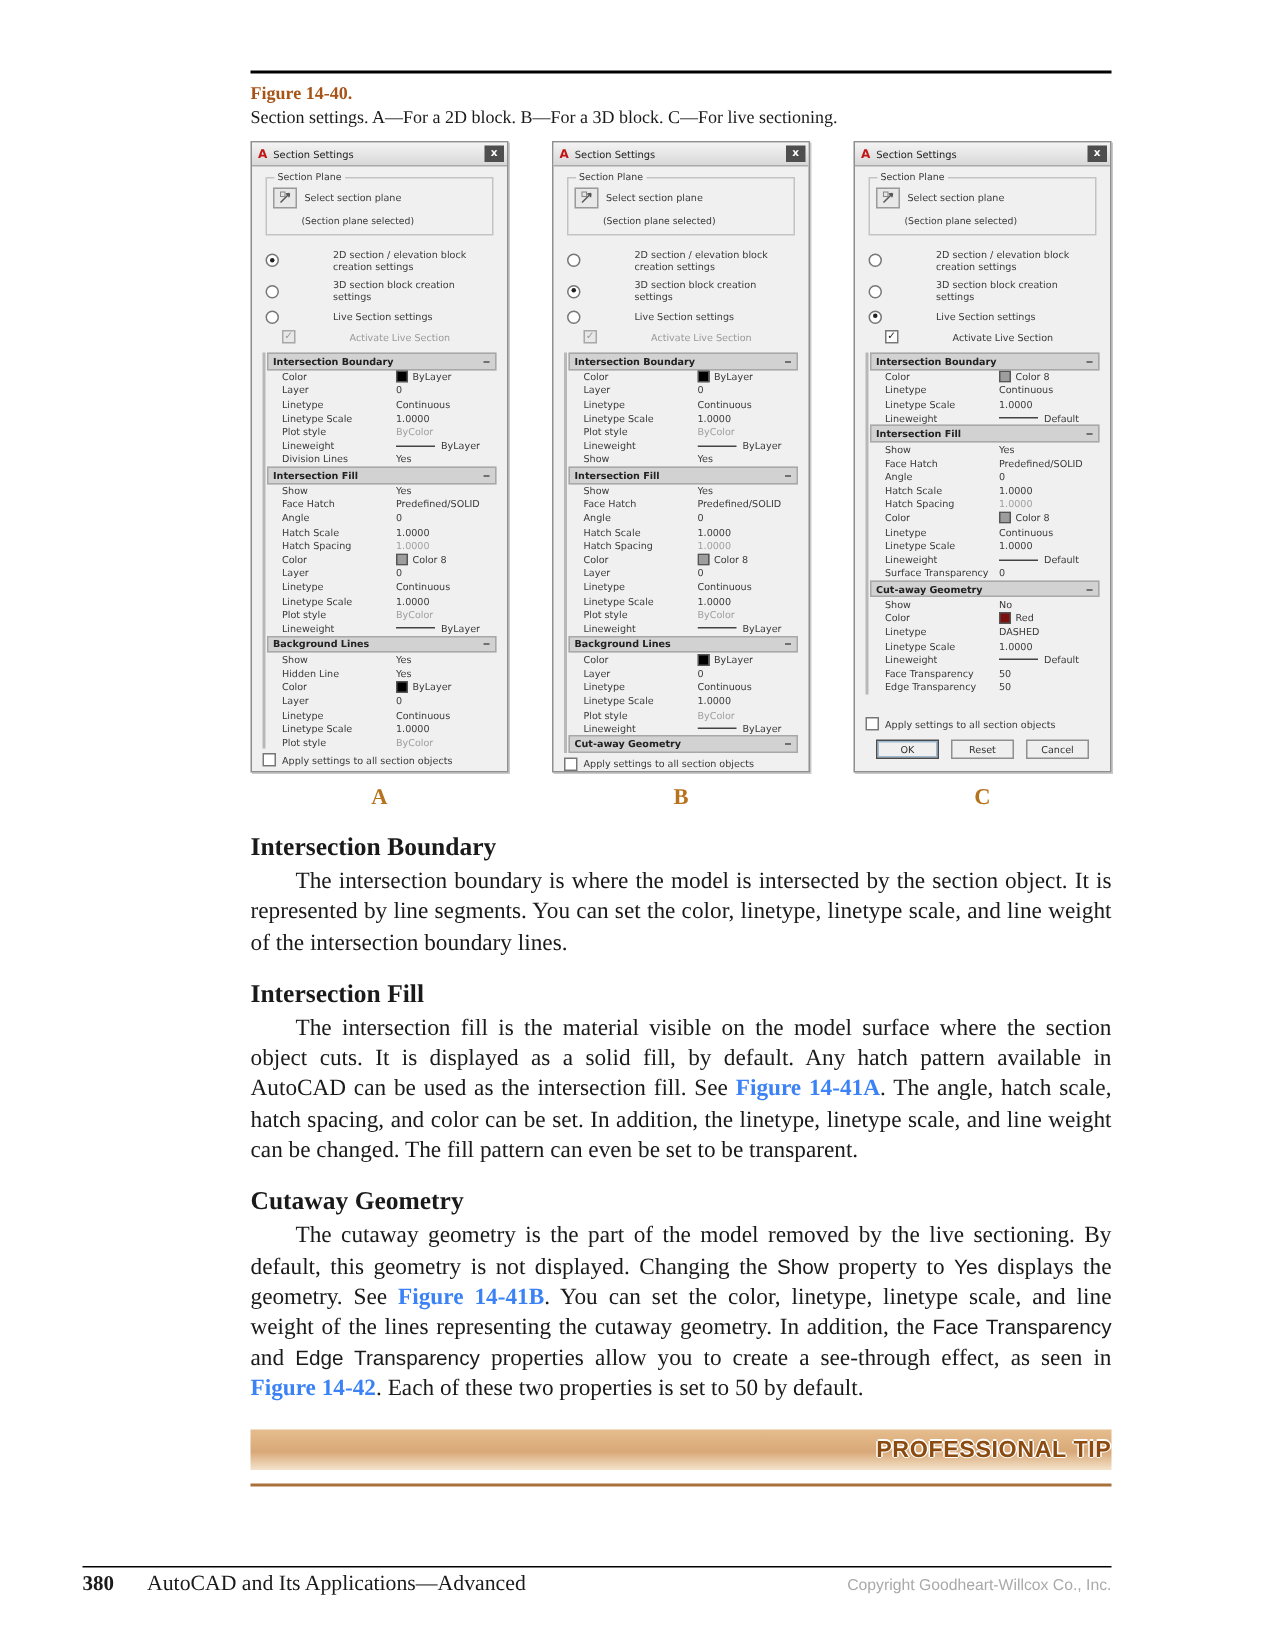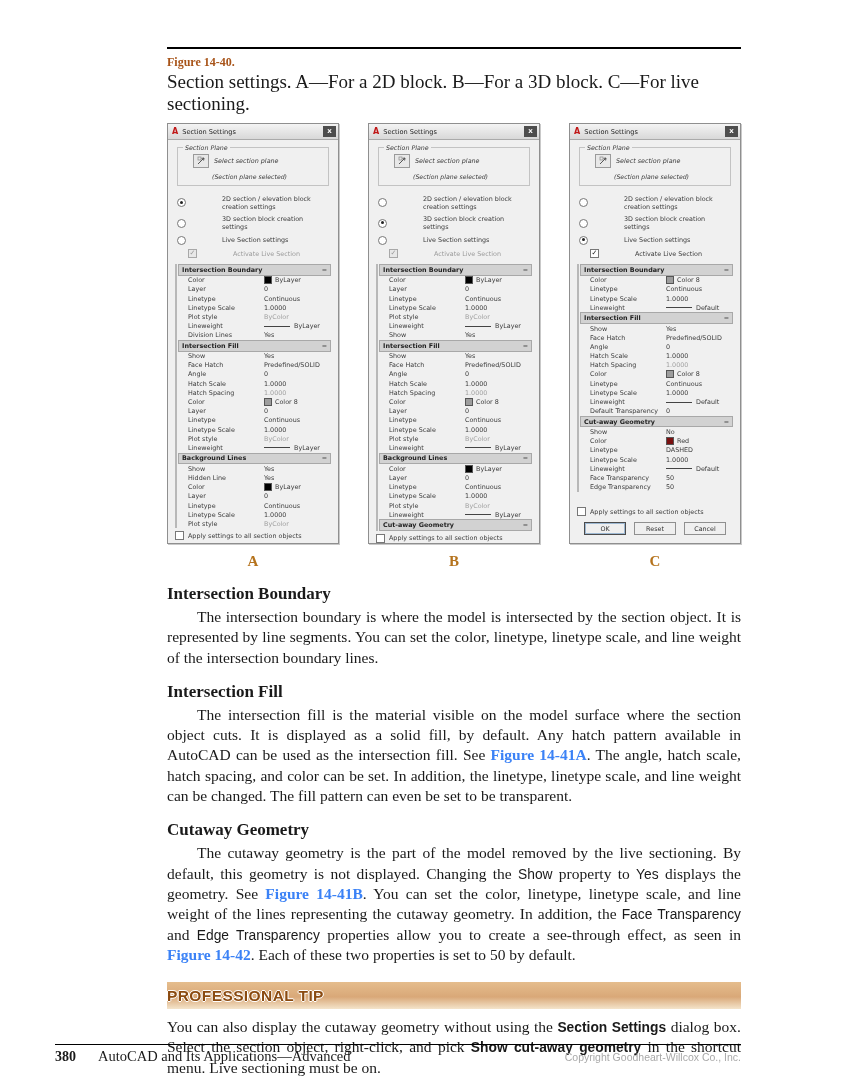--- a/index.html
+++ b/index.html
@@ -1,36 +1,36 @@
 <!DOCTYPE html>
 <html><head>
 <meta charset="utf-8">
 <style>
   html,body{margin:0;padding:0;background:#fff;}
   .page{position:relative;width:849px;height:1087px;background:#fff;overflow:hidden;
         font-family:"Liberation Serif",serif;color:#1a1a1a;}
   .content{position:absolute;left:167px;width:574px;top:0;}
   .toprule{border-top:2px solid #000;margin-top:47px;}
   .figlabel{color:#a85419;font-weight:bold;font-size:12px;margin-top:6px;}
-  .figcaption{font-size:19px;margin-top:1px;}
+  .figcaption{font-size:12px;margin-top:1px;}
 
   
   .figrow{display:flex;justify-content:space-between;margin-top:8px;}
   .figcol{width:172px;display:flex;flex-direction:column;align-items:center;}
   .dlg{width:172px;height:421px;background:#f0f0f0;border:1px solid #8f8f8f;
        box-shadow:1px 1px 0 #c9c9c9;box-sizing:border-box;display:flex;flex-direction:column;
        font-family:"DejaVu Sans",sans-serif;font-size:6.4px;color:#3a3a3a;overflow:hidden;}
   .dlg-title{height:15px;background:linear-gradient(#f4f4f4,#d8d8d8);border-bottom:1px solid #aaa;
        display:flex;align-items:center;padding:0 2px 0 4px;flex:none;}
   .dlg-logo{color:#c01616;font-weight:bold;font-size:8px;margin-right:4px;}
   .dlg-title-text{flex:1;font-size:6.6px;color:#222;}
   .dlg-close{width:13px;height:11px;background:#4e4e4e;color:#fff;font-size:7px;line-height:11px;
        text-align:center;font-weight:bold;}
   .dlg-body{flex:1;display:flex;flex-direction:column;padding:5px 7px 5px 7px;overflow:hidden;}
-  .sp-group{border:1px solid #c3c3c3;margin:2px 2px 4px 2px;padding:2px 4px 4px 15px;position:relative;font-style:italic;}
+  .sp-group{border:1px solid #c3c3c3;margin:2px 2px 4px 2px;padding:2px 4px 4px 4px;position:relative;}
   .sp-legend{position:absolute;top:-4px;left:5px;background:#f0f0f0;padding:0 2px;font-size:6.3px;}
   .sp-btn-row{display:flex;align-items:center;margin-top:4px;}
   .sp-btn{width:14px;height:12px;border:1px solid #9a9a9a;background:#e8e8e8;display:flex;
        align-items:center;justify-content:center;margin-right:5px;}
   .sp-status{margin:5px 0 1px 19px;font-size:6.2px;}
   .opt-row{display:flex;align-items:center;margin:4.5px 2px 0 2px;gap:32px;}
   .radio{width:7px;height:7px;border:1px solid #777;border-radius:50%;margin-right:4px;flex:none;
        background:#fff;position:relative;}
   .radio.sel::after{content:"";position:absolute;left:1.5px;top:1.5px;width:3px;height:3px;
        border-radius:50%;background:#222;}
@@ -61,21 +61,21 @@
 
   
   .sect-head{font-weight:bold;font-size:17px;margin:14px 0 3px 0;}
   .para{font-size:15.5px;line-height:1.31;text-align:justify;text-indent:30px;}
   .ui{font-family:"Liberation Sans",sans-serif;font-size:13.8px;}
   .uib{font-family:"Liberation Sans",sans-serif;font-size:13.8px;font-weight:bold;}
   .fig{color:#3b82f6;font-weight:bold;}
 
   
   .tipbar{margin-top:17px;height:27px;background:linear-gradient(#e5bd8d,#d9a878 55%,#f4e4cb);
-       display:flex;align-items:center;justify-content:flex-start;}
+       display:flex;align-items:center;justify-content:flex-end;}
   .tiptitle{font-family:"Liberation Sans",sans-serif;font-weight:bold;font-size:15.5px;
        letter-spacing:0.4px;color:#8a4a10;
        text-shadow:-1px 0 #fff,1px 0 #fff,0 -1px #fff,0 1px #fff;}
   .tipbody{font-size:15.5px;line-height:1.31;text-align:justify;margin-top:8px;}
   .tiprule{border-top:2px solid #a9703a;margin-top:9px;}
 
   
   .footer{position:absolute;left:55px;width:686px;top:1044px;border-top:1.5px solid #000;}
   .footrow{display:flex;align-items:baseline;margin-top:3px;}
   .pageno{font-weight:bold;font-size:14px;}
@@ -516,21 +516,21 @@
                 </div>
                 <div class="grid-row">
                   <span class="glabel">Linetype Scale</span>
                   <span class="gval">1.0000</span>
                 </div>
                 <div class="grid-row">
                   <span class="glabel">Lineweight</span>
                   <span class="gval"><span class="linesample"></span>Default</span>
                 </div>
                 <div class="grid-row">
-                  <span class="glabel">Default Transparency</span>
+                  <span class="glabel">Surface Transparency</span>
                   <span class="gval">0</span>
                 </div>
                 <div class="grid-header">
                   <span>Cut-away Geometry</span>
                   <span>−</span>
                 </div>
                 <div class="grid-row">
                   <span class="glabel">Show</span>
                   <span class="gval">No</span>
                 </div>
@@ -581,21 +581,20 @@
         <div class="para">The intersection boundary is where the model is intersected by the section object. It is represented by line segments. You can set the color, linetype, linetype scale, and line weight of the intersection boundary lines.</div>
         <div class="sect-head">Intersection Fill</div>
         <div class="para">The intersection fill is the material visible on the model surface where the section object cuts. It is displayed as a solid fill, by default. Any hatch pattern available in AutoCAD can be used as the intersection fill. See <span class="fig">Figure 14-41A</span>. The angle, hatch scale, hatch spacing, and color can be set. In addition, the linetype, linetype scale, and line weight can be changed. The fill pattern can even be set to be transparent.</div>
         <div class="sect-head">Cutaway Geometry</div>
         <div class="para">The cutaway geometry is the part of the model removed by the live sectioning. By default, this geometry is not displayed. Changing the <span class="ui">Show</span> property to <span class="ui">Yes</span> displays the geometry. See <span class="fig">Figure 14-41B</span>. You can set the color, linetype, linetype scale, and line weight of the lines representing the cutaway geometry. In addition, the <span class="ui">Face Transparency</span> and <span class="ui">Edge Transparency</span> properties allow you to create a see-through effect, as seen in <span class="fig">Figure 14-42</span>. Each of these two properties is set to 50 by default.</div>
       </div>
 
     <div class="tipbar">
       <span class="tiptitle">PROFESSIONAL TIP</span>
     </div>
-    <div class="tipbody" id="tip-body">You can also display the cutaway geometry without using the <span class="uib">Section Settings</span> dialog box. Select the section object, right-click, and pick <span class="uib">Show cut-away geometry</span> in the shortcut menu. Live sectioning must be on.</div>
     <div class="tiprule"></div>
   </div>
 
   <div class="footer">
     <div class="footrow">
       <span class="pageno">380</span>
       <span class="booktitle">AutoCAD and Its Applications—Advanced</span>
       <span class="copyright">Copyright Goodheart-Willcox Co., Inc.</span>
     </div>
   </div>

